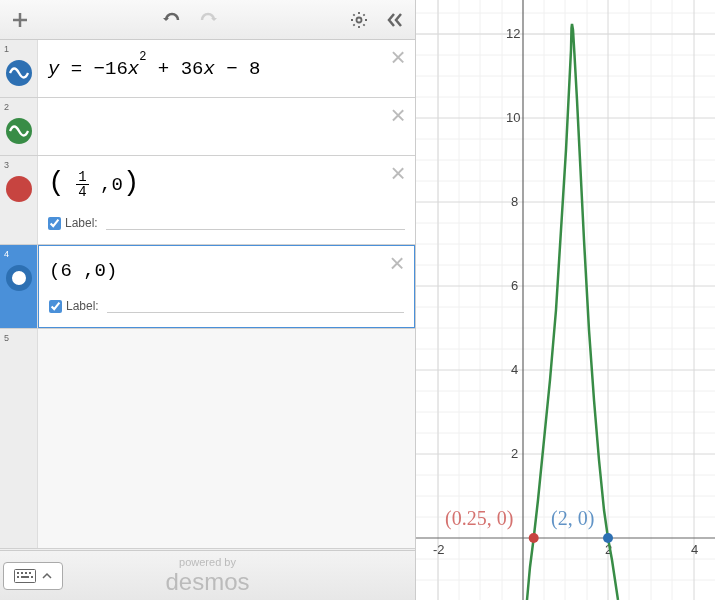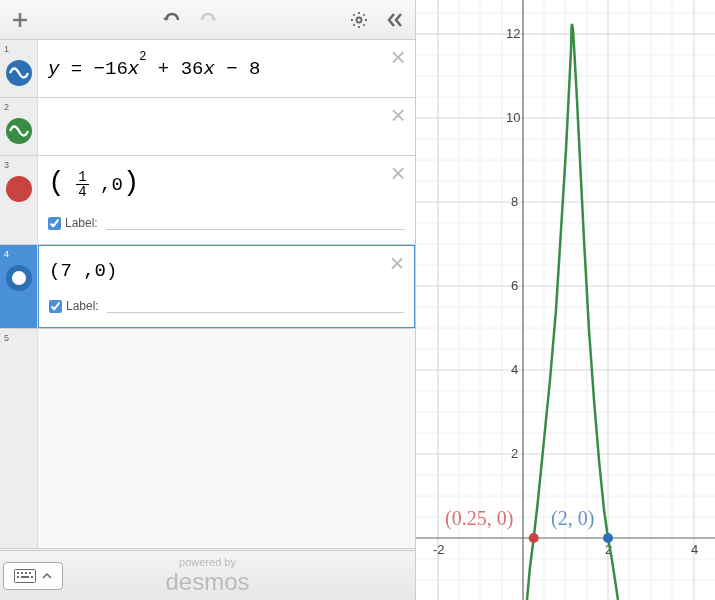--- a/index.html
+++ b/index.html
@@ -154,21 +154,21 @@
           <div class="expr-delete">×</div>
         </div>
       </div>
 
       <div class="expr-row selected">
         <div class="expr-index" style="background:#4a90d9;color:#fff">
           <span class="num" style="color:#fff">4</span>
           <div class="expr-icon hollow"></div>
         </div>
         <div class="expr-content">
-          <div class="expr-math"><span class="paren-sm">(</span><span class="n">7 ,0</span><span class="paren-sm">)</span></div>
+          <div class="expr-math"><span class="paren-sm">(</span><span class="n">6 ,0</span><span class="paren-sm">)</span></div>
           <div class="label-row">
             <input type="checkbox" checked="" style="">
             <span>Label:</span>
             <input class="label-input" type="text" style="">
           </div>
           <div class="expr-delete">×</div>
         </div>
       </div>
 
       <div class="expr-row empty">

